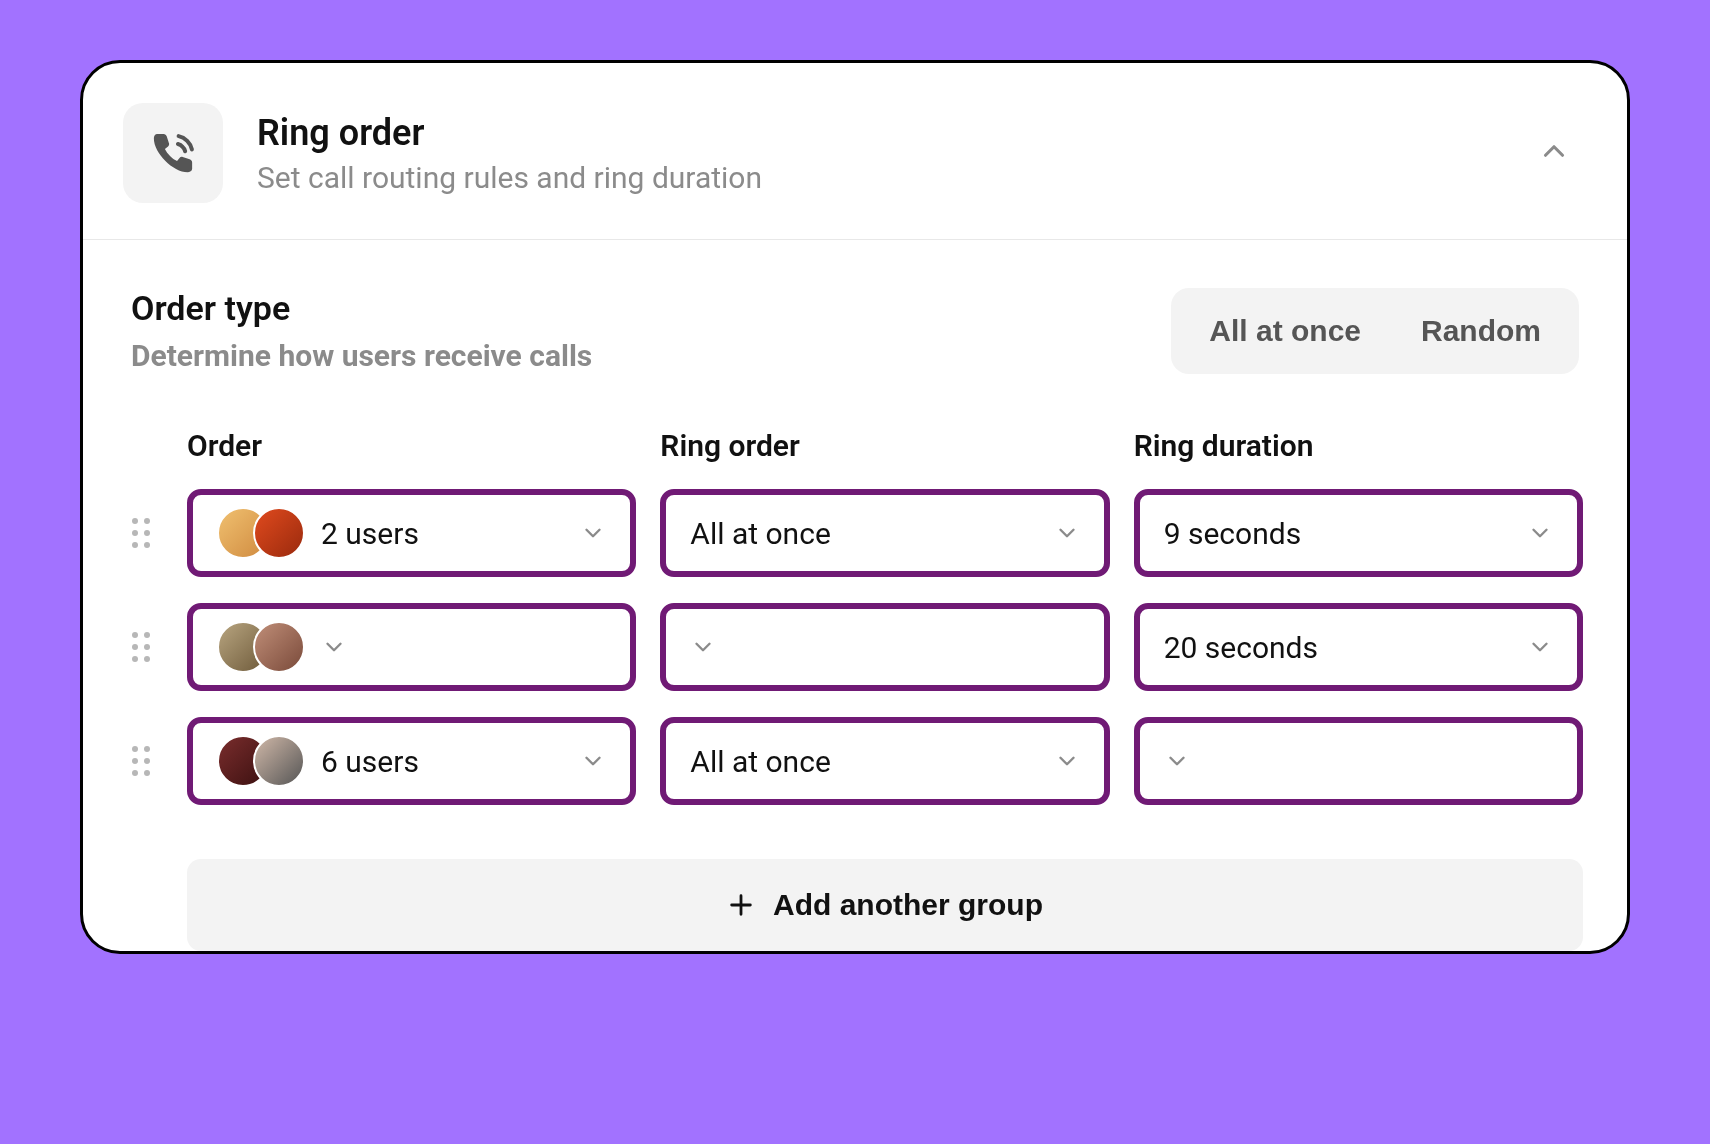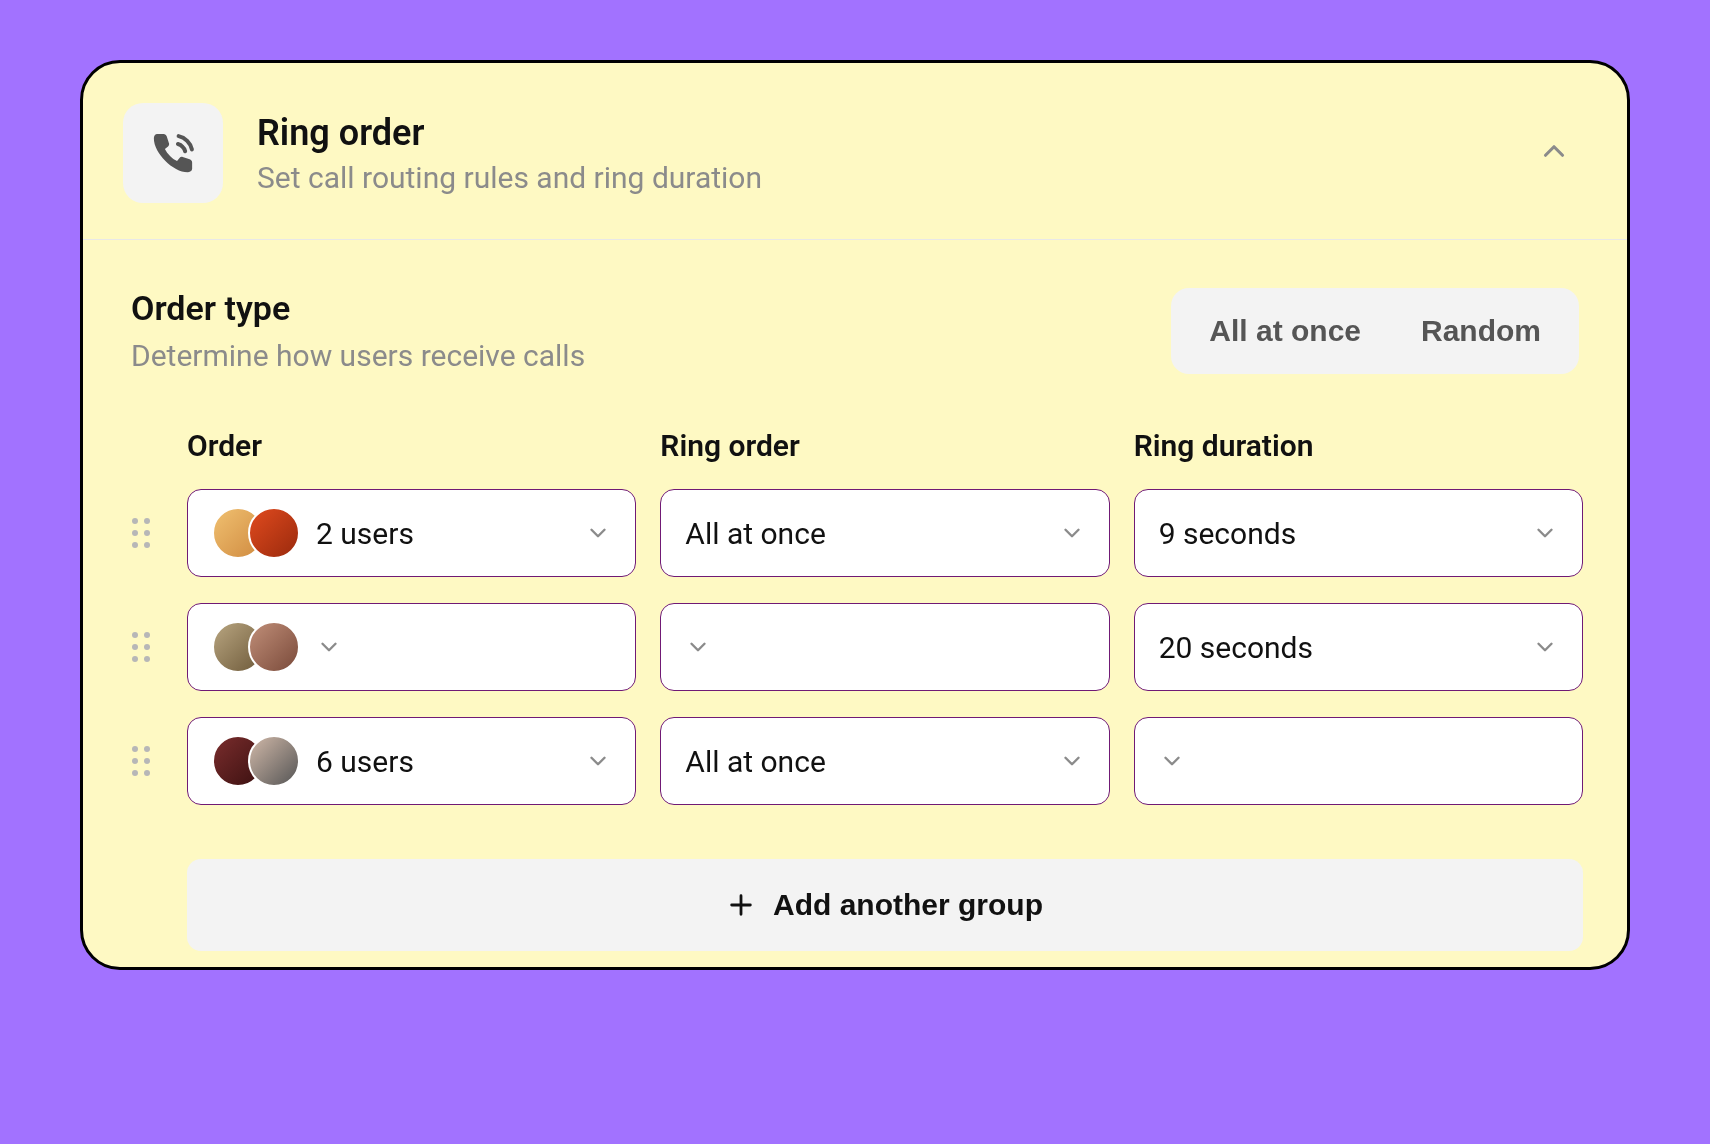--- a/index.html
+++ b/index.html
@@ -8,21 +8,21 @@
     font-family: -apple-system, BlinkMacSystemFont, "Segoe UI", Roboto, sans-serif;
     background: #a272ff;
     display: flex;
     align-items: flex-start;
     justify-content: center;
     padding-top: 60px;
     overflow: hidden;
   }
   .card {
     width: 1550px;
-    background: #fef9c3;
+    background: #ffffff;
     border: 3px solid #000;
     border-radius: 40px;
     overflow: hidden;
   }
   .card-header {
     display: flex;
     align-items: center;
     padding: 40px 56px 36px 40px;
     border-bottom: 1px solid #e8e8e8;
   }
@@ -36,25 +36,25 @@
     justify-content: center;
     flex-shrink: 0;
   }
   .icon-box svg { width: 54px; height: 54px; }
   .header-text { margin-left: 34px; flex: 1; }
   .header-title { font-size: 36px; font-weight: 600; color: #111; line-height: 1.25; }
   .header-sub { font-size: 30px; color: #8b8b8b; margin-top: 4px; }
   .chevron-up { flex-shrink: 0; color: #8b8b8b; }
   .chevron-up svg { width: 34px; height: 34px; }
 
-  .card-body { padding: 48px 44px 16px 44px; }
+  .card-body { padding: 48px 44px 0 44px; }
 
   .order-row { display: flex; align-items: flex-start; justify-content: space-between; margin-bottom: 54px; padding-left: 4px; padding-right: 4px;}
   .order-label .ot { font-size: 34px; font-weight: 600; color: #111; }
-  .order-label .os { font-size: 30px; color: #8b8b8b; margin-top: 10px; }
+  .order-label .os { font-size: 30px; color: #8b8b8b; margin-top: 10px; font-weight: bold; }
 
   .seg {
     display: flex;
     background: #f3f3f3;
     border-radius: 18px;
     padding: 8px;
   }
   .seg-btn {
     border: none;
     background: transparent;
@@ -88,21 +88,21 @@
     gap: 6px 6px;
     cursor: grab;
   }
   .drag-handle span {
     width: 6px; height: 6px; border-radius: 50%; background: #b7b7b7;
   }
 
   .select {
     display: flex;
     align-items: center;
-    border: 1px solid #701a75;
+    border: 6px solid #701a75;
     border-radius: 14px;
     padding: 0 24px;
     height: 88px;
     background: #fff;
     cursor: pointer;
     font-size: 30px;
     color: #111;
   }
   .select .label { flex: 1; }
   .select .suffix { color: #8b8b8b; margin-left: 8px; }

